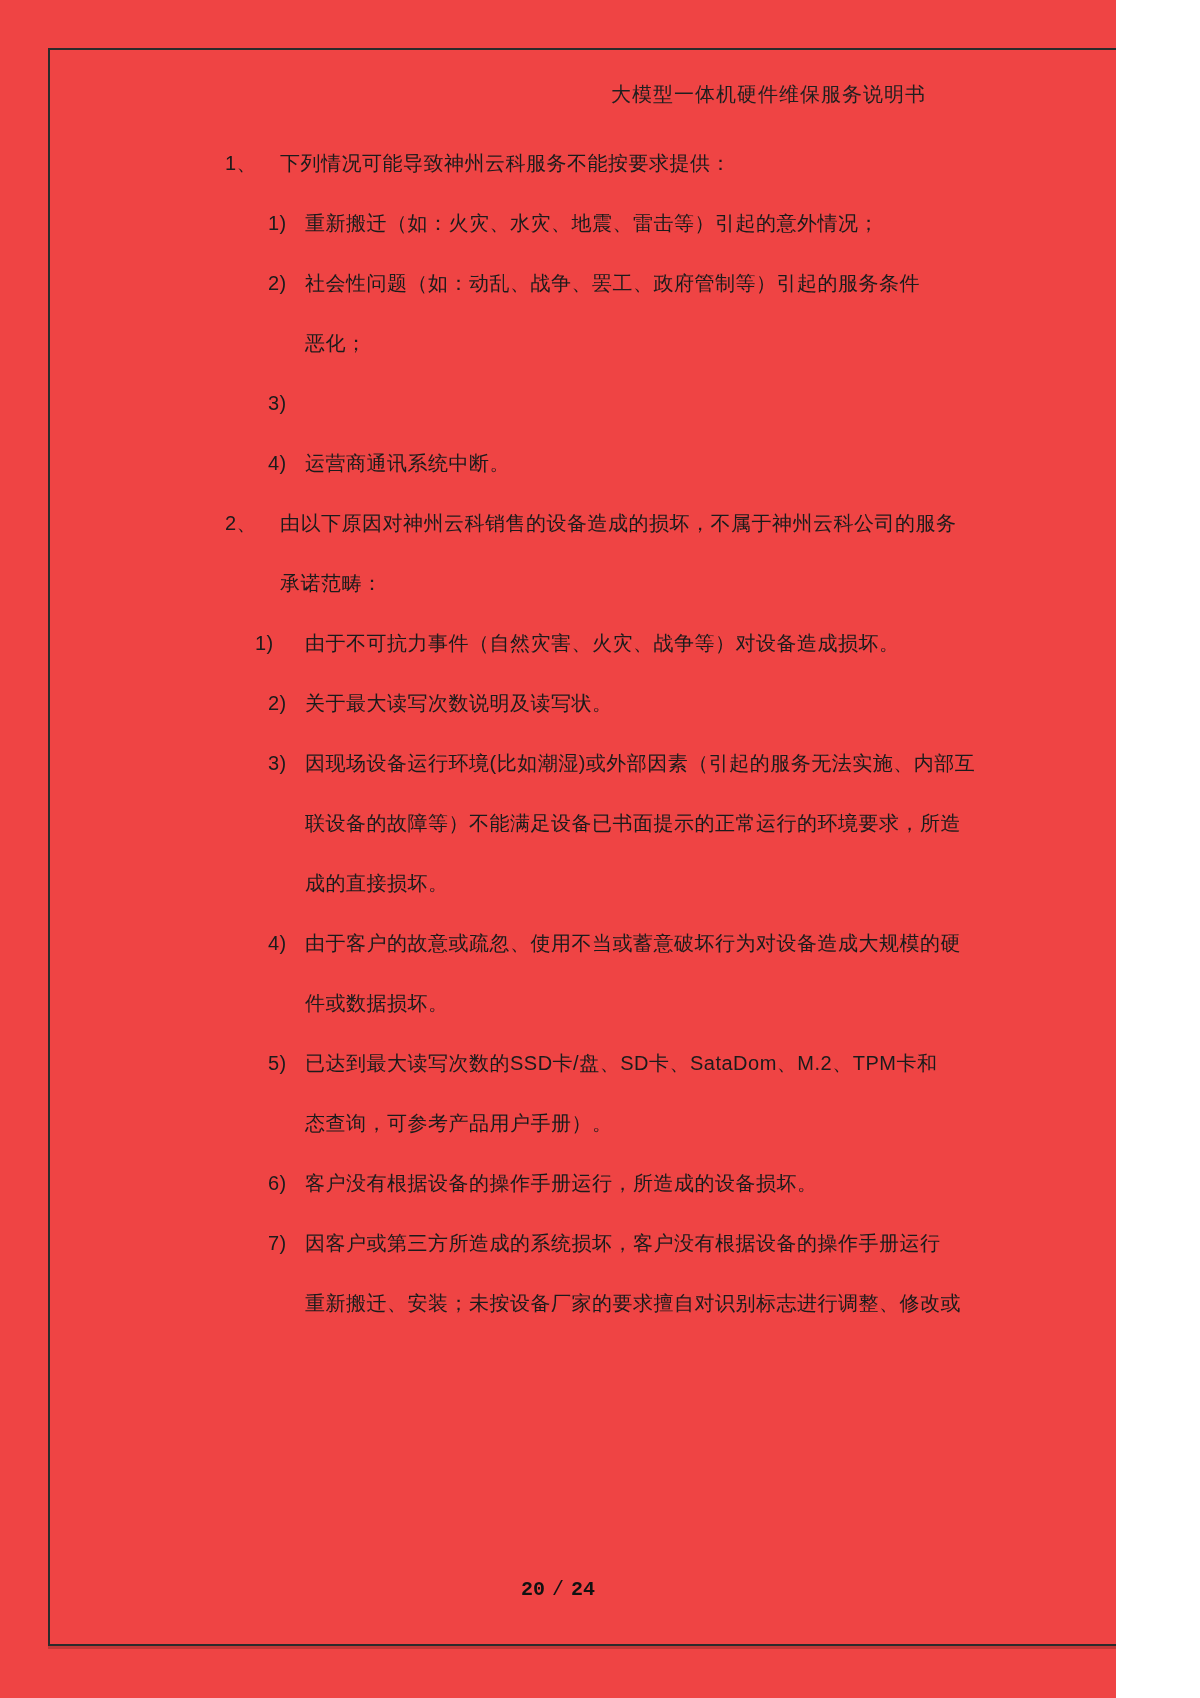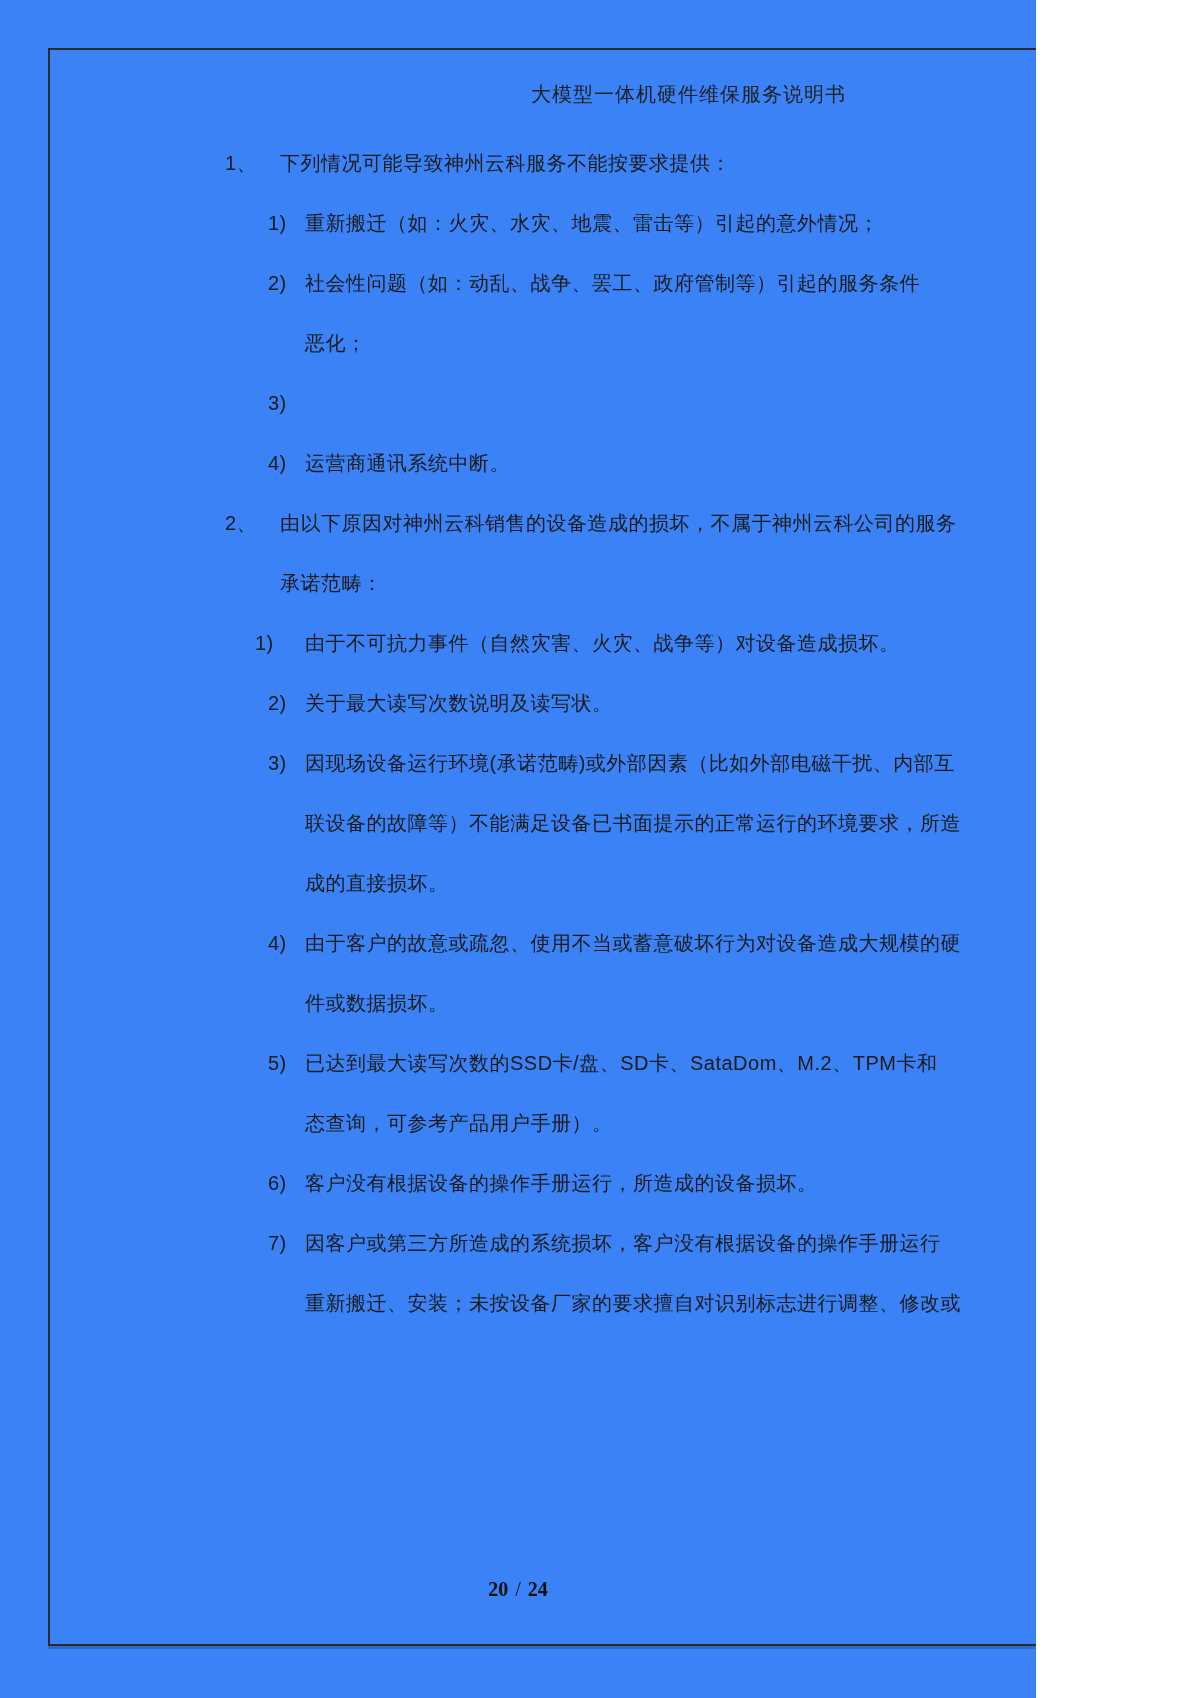--- a/index.html
+++ b/index.html
@@ -1,19 +1,19 @@
 <!DOCTYPE html>
 <html><head>
 <meta charset="utf-8">
 <style>
   html,body { margin:0; padding:0; background:#ffffff; }
   .page {
     position:relative;
-    width:1036px; height:1698px;
-    background:#3b82f6;
+    width:1116px; height:1698px;
+    background:#ef4444;
     overflow:hidden;
     font-family:"Liberation Sans","DejaVu Sans",sans-serif;
     color:#1b1b1b;
   }
   .frame {
     position:absolute;
     left:48px; top:48px;
     width:1100px; height:1598px;
     box-sizing:border-box;
     border:2px solid #2b2b2b;
@@ -42,21 +42,21 @@
   }
   .marker { flex:0 0 auto; }
   .l1 .marker  { margin-left:225px; width:55px; }
   .l2 .marker  { margin-left:268px; width:37px; }
   .l2w .marker { margin-left:255px; width:50px; }
   .text { flex:0 0 auto; }
   .footer {
     position:absolute;
     left:0; right:0; top:1578px;
     text-align:center;
-    font-family:Liberation Serif, serif;
+    font-family:Liberation Mono, monospace;
     font-size:20px;
     color:#111111;
   }
   .footer .num { font-weight:bold; }
   .footer .sep { padding:0 7px; font-weight:normal; }
 </style>
 </head>
 <body>
 
 <div class="page">
@@ -99,21 +99,21 @@
       <div class="row l2w">
         <span class="marker">1)</span>
         <span class="text">由于不可抗力事件（自然灾害、火灾、战争等）对设备造成损坏。</span>
       </div>
       <div class="row l2">
         <span class="marker">2)</span>
         <span class="text">关于最大读写次数说明及读写状。</span>
       </div>
       <div class="row l2">
         <span class="marker">3)</span>
-        <span class="text">因现场设备运行环境(承诺范畴)或外部因素（比如外部电磁干扰、内部互</span>
+        <span class="text">因现场设备运行环境(比如潮湿)或外部因素（引起的服务无法实施、内部互</span>
       </div>
       <div class="row l2 cont">
         <span class="marker"></span>
         <span class="text">联设备的故障等）不能满足设备已书面提示的正常运行的环境要求，所造</span>
       </div>
       <div class="row l2 cont">
         <span class="marker"></span>
         <span class="text">成的直接损坏。</span>
       </div>
       <div class="row l2">

